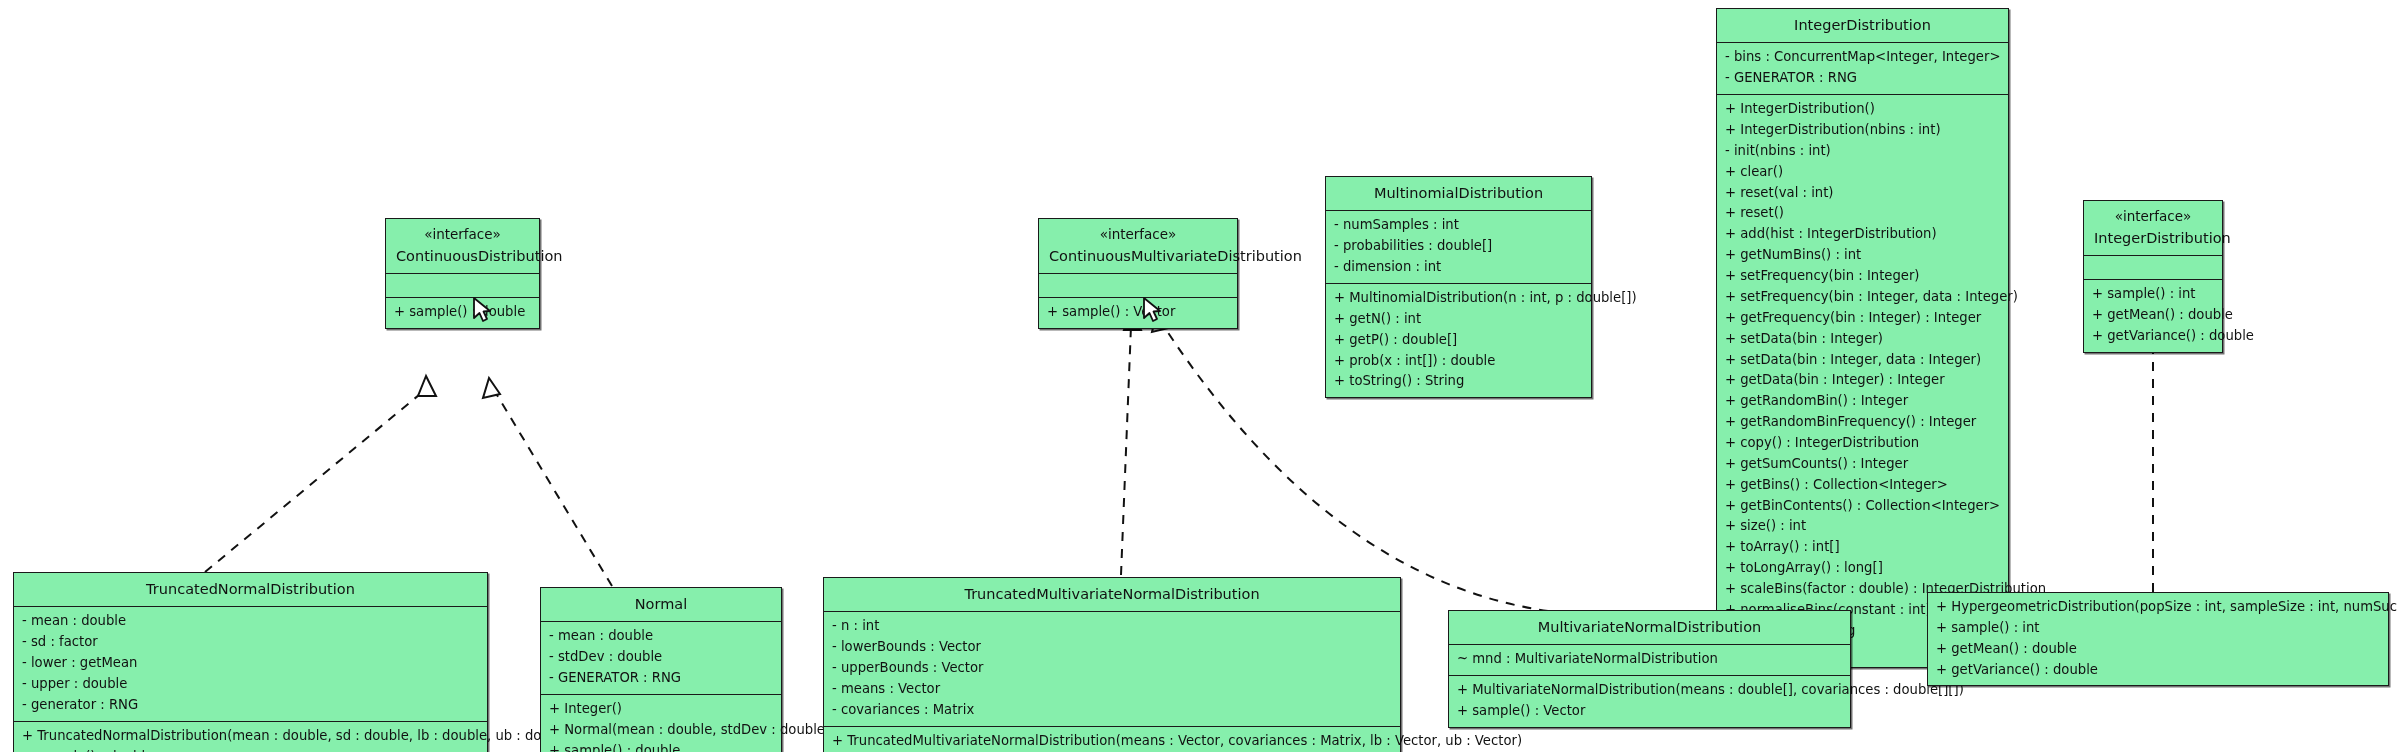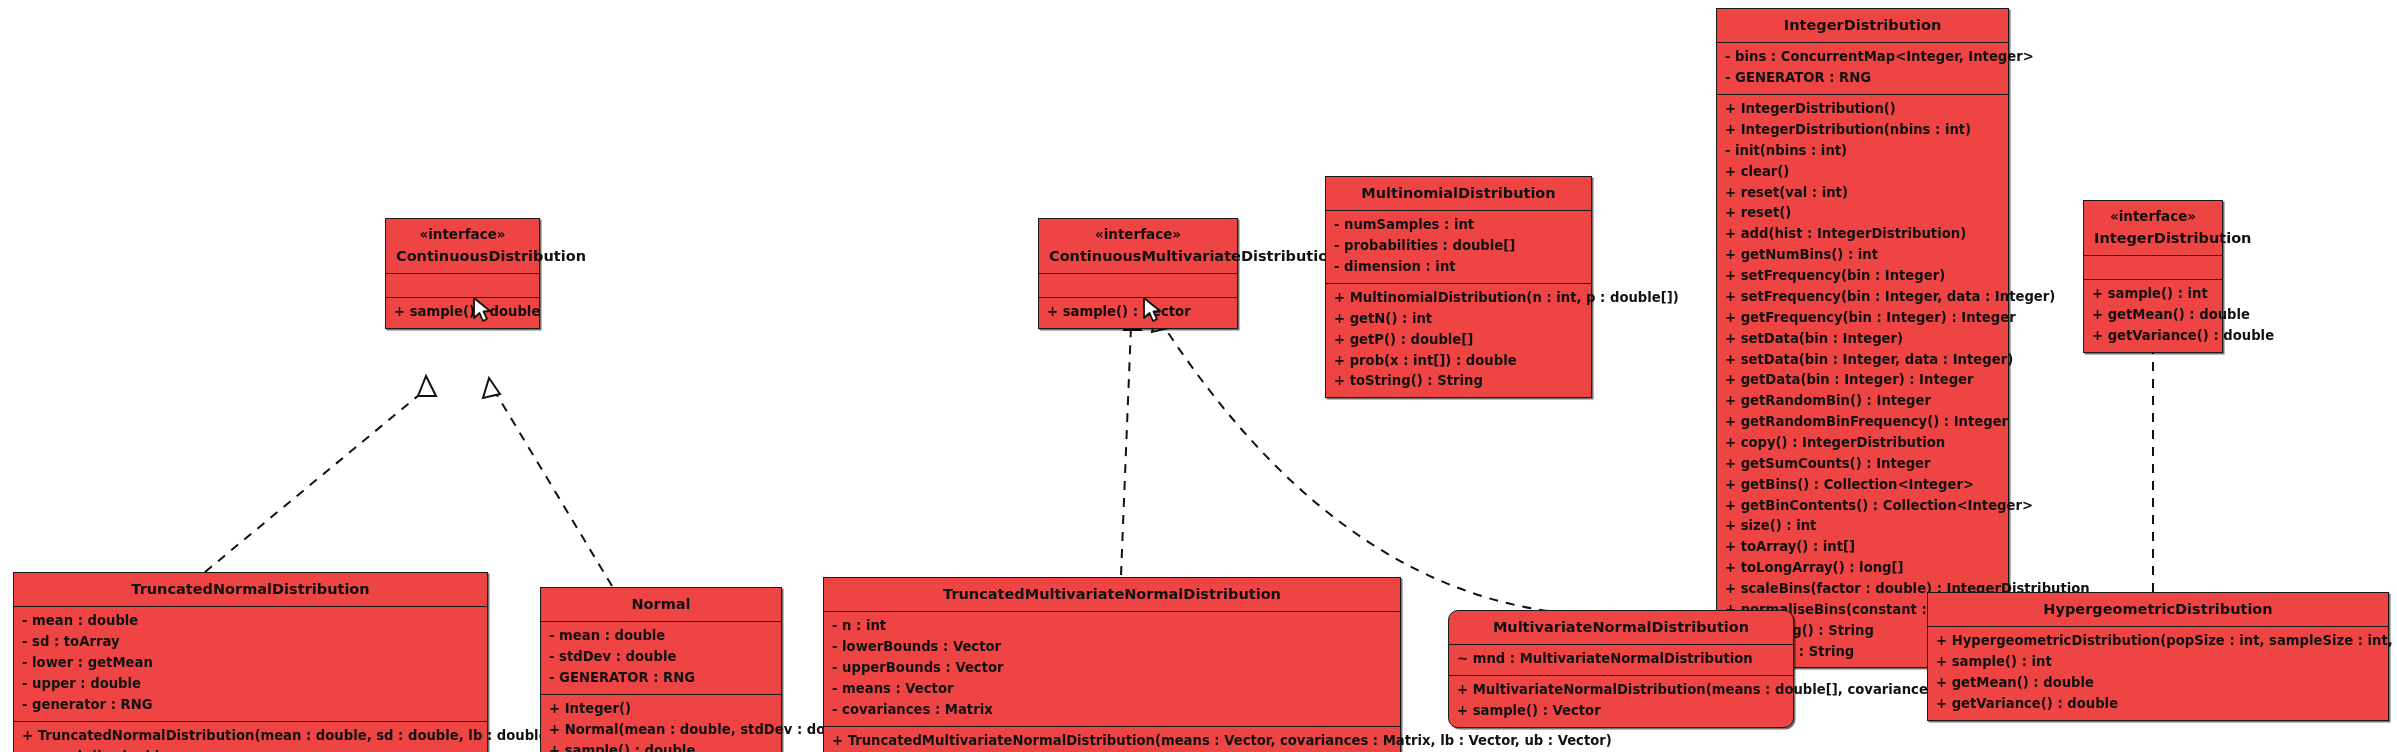--- a/index.html
+++ b/index.html
@@ -15,24 +15,23 @@
     position: relative;
     width: 2397px;
     height: 752px;
     background: #ffffff;
     overflow: hidden;
   }
   
   .uml-box {
     position: absolute;
     box-sizing: border-box;
-    background: #ef4444;
+    background: #86efac;
     border: 1.6px solid #1a1a1a;
     box-shadow: 1.5px 1.5px 0 0 rgba(0,0,0,0.55);
-    font-weight: bold;
   }
   .uml-title {
     text-align: center;
     font-size: 14.5px;
     line-height: 1.55;
     color: #111111;
     padding: 5px 10px 6px 10px;
     border-bottom: 1.6px solid #1a1a1a;
     white-space: nowrap;
   }
@@ -199,21 +198,21 @@
       <div class="uml-member">+ toCsv() : String</div>
     </div>
   </div>
 
   <div class="uml-box" style="left:13px; top:572px; width:475px;">
     <div class="uml-title">
       <span>TruncatedNormalDistribution</span>
     </div>
     <div class="uml-compartment">
       <div class="uml-member">- mean : double</div>
-      <div class="uml-member">- sd : toArray</div>
+      <div class="uml-member">- sd : factor</div>
       <div class="uml-member">- lower : getMean</div>
       <div class="uml-member">- upper : double</div>
       <div class="uml-member">- generator : RNG</div>
     </div>
     <div class="uml-compartment">
       <div class="uml-member">+ TruncatedNormalDistribution(mean : double, sd : double, lb : double, ub : double)</div>
       <div class="uml-member">+ sample() : double</div>
 
     </div>
   </div>
@@ -244,37 +243,34 @@
       <div class="uml-member">- upperBounds : Vector</div>
       <div class="uml-member">- means : Vector</div>
       <div class="uml-member">- covariances : Matrix</div>
     </div>
     <div class="uml-compartment">
       <div class="uml-member">+ TruncatedMultivariateNormalDistribution(means : Vector, covariances : Matrix, lb : Vector, ub : Vector)</div>
       <div class="uml-member">+ sample() : Vector</div>
     </div>
   </div>
 
-  <div class="uml-box" style="left:1448px; top:610px; width:346px;border-radius:10px;">
+  <div class="uml-box" style="left:1448px; top:610px; width:403px;">
     <div class="uml-title">
       <span>MultivariateNormalDistribution</span>
     </div>
     <div class="uml-compartment">
       <div class="uml-member">~ mnd : MultivariateNormalDistribution</div>
     </div>
     <div class="uml-compartment">
       <div class="uml-member">+ MultivariateNormalDistribution(means : double[], covariances : double[][])</div>
       <div class="uml-member">+ sample() : Vector</div>
     </div>
   </div>
 
   <div class="uml-box" style="left:1927px; top:592px; width:462px;">
-    <div class="uml-title">
-      <span>HypergeometricDistribution</span>
-    </div>
     <div class="uml-compartment">
       <div class="uml-member">+ HypergeometricDistribution(popSize : int, sampleSize : int, numSuccesses : int)</div>
       <div class="uml-member">+ sample() : int</div>
       <div class="uml-member">+ getMean() : double</div>
       <div class="uml-member">+ getVariance() : double</div>
     </div>
   </div>
 
   <svg style="position:absolute; left:470px; top:296px; width:26px; height:30px;" viewBox="0 0 26 30" xmlns="http://www.w3.org/2000/svg">
     <polygon class="cursor-arrow" points="4,2 4,22 9.5,17 13,25 17,23 13.5,15.5 20,15"></polygon>

